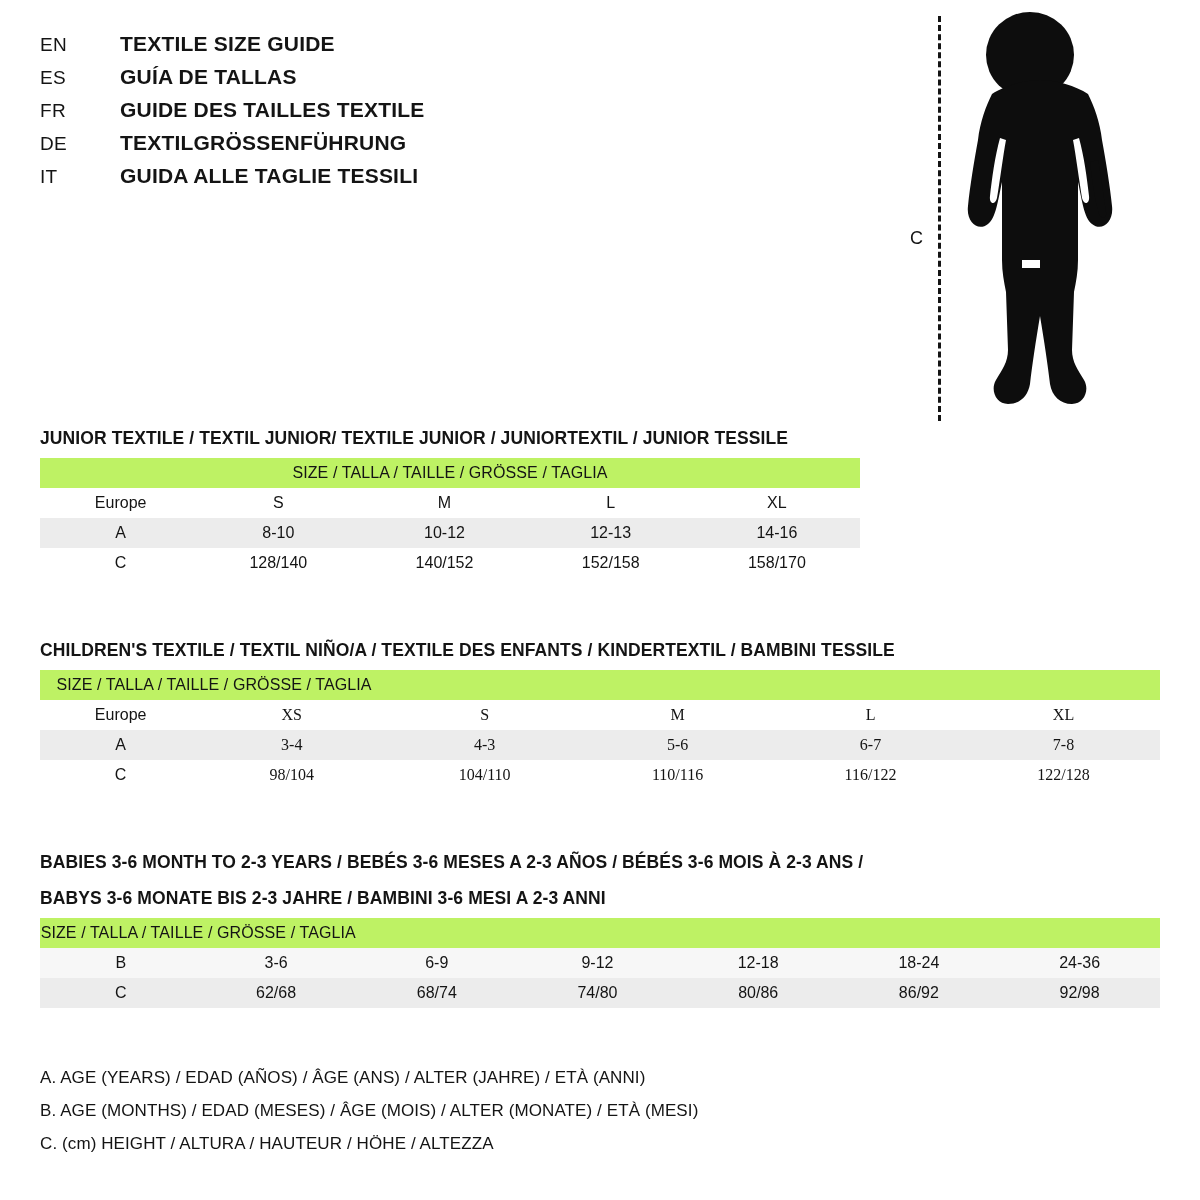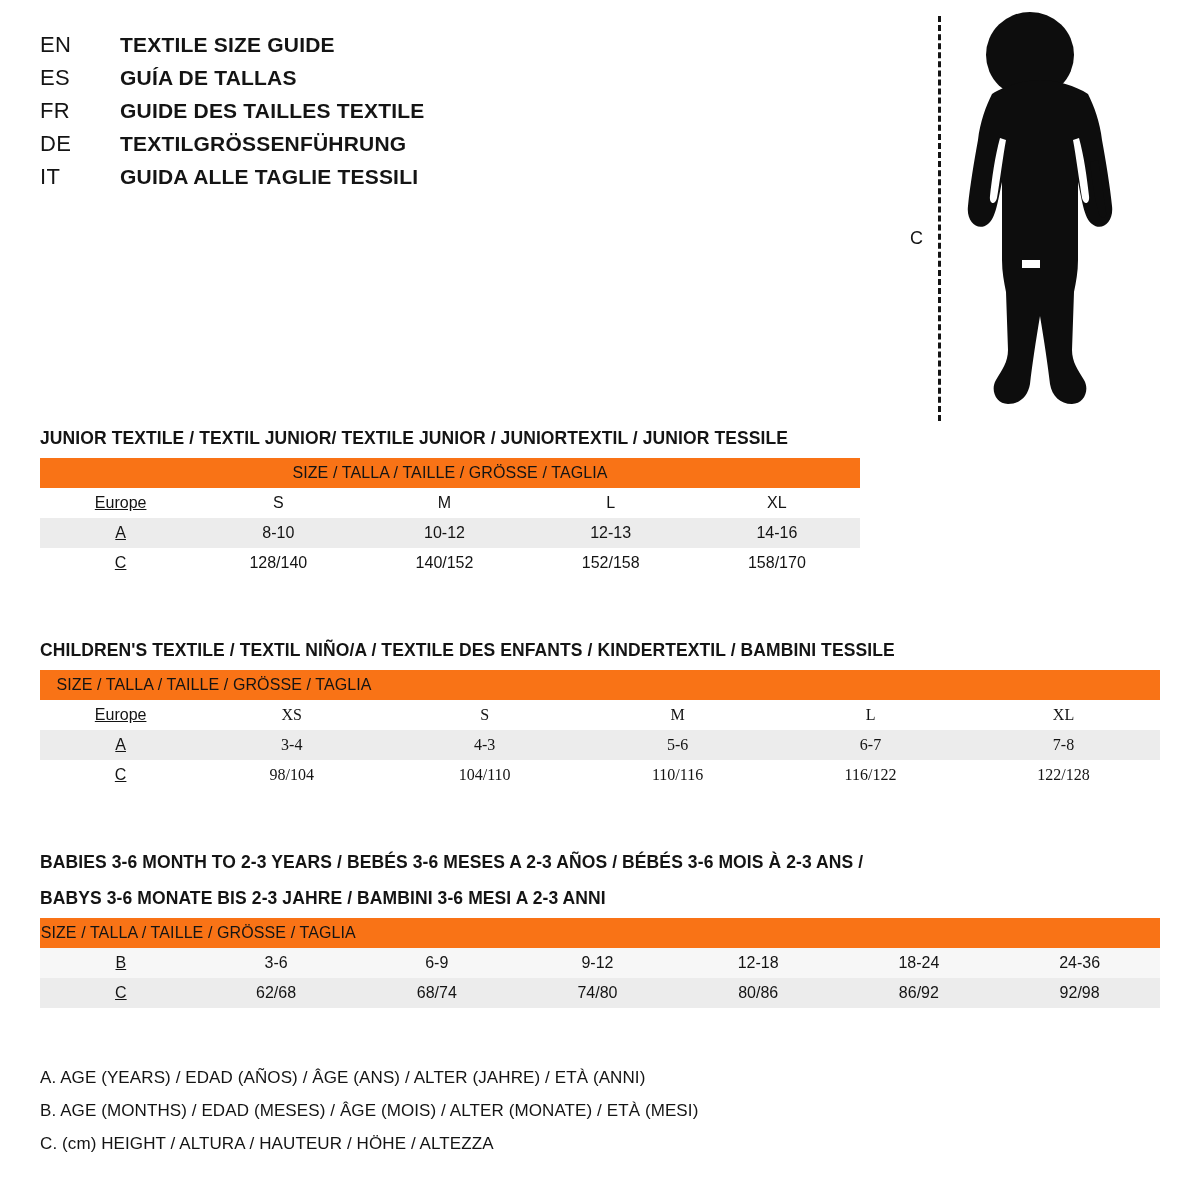--- a/index.html
+++ b/index.html
@@ -23,21 +23,21 @@
     top: 32px;
     width: 560px;
   }
   .header-row {
     display: flex;
     align-items: baseline;
     height: 33px;
   }
   .header-lang {
     width: 80px;
-    font-size: 22px;
+    font-size: 19px;
     letter-spacing: 0.3px;
     color: #141414;
   }
   .header-title {
     font-size: 21px;
     font-weight: bold;
     letter-spacing: 0.2px;
     color: #141414;
     white-space: nowrap;
     text-align: center;
@@ -94,35 +94,34 @@
     color: #141414;
   }
   table.size-table td, table.size-table th {
     padding: 0;
     height: 30px;
     vertical-align: middle;
     font-weight: normal;
     text-align: center;
   }
   .row-head td {
-    background: #f97316;
+    background: #bef264;
     font-weight: bold;
     text-align: left;
     padding-left: 6px;
     letter-spacing: 0.1px;
     font-size: 16px;
   }
   .row-zebra-a td { background: #ececec; }
   .row-zebra-b td { background: #f7f7f7; }
   .row-zebra-c td { background: #ffffff; }
   .cell-label {
     text-align: center;
     padding-left: 6px !important;
     width: 150px;
-    text-decoration: underline;
   }
 
   
   .tbl-junior { width: 820px; }
   .tbl-junior .cell-label { width: 150px; }
   .tbl-junior td.v { width: 167px; }
   .tbl-junior .row-head td { }
 
   
   .tbl-children { width: 1120px; }

